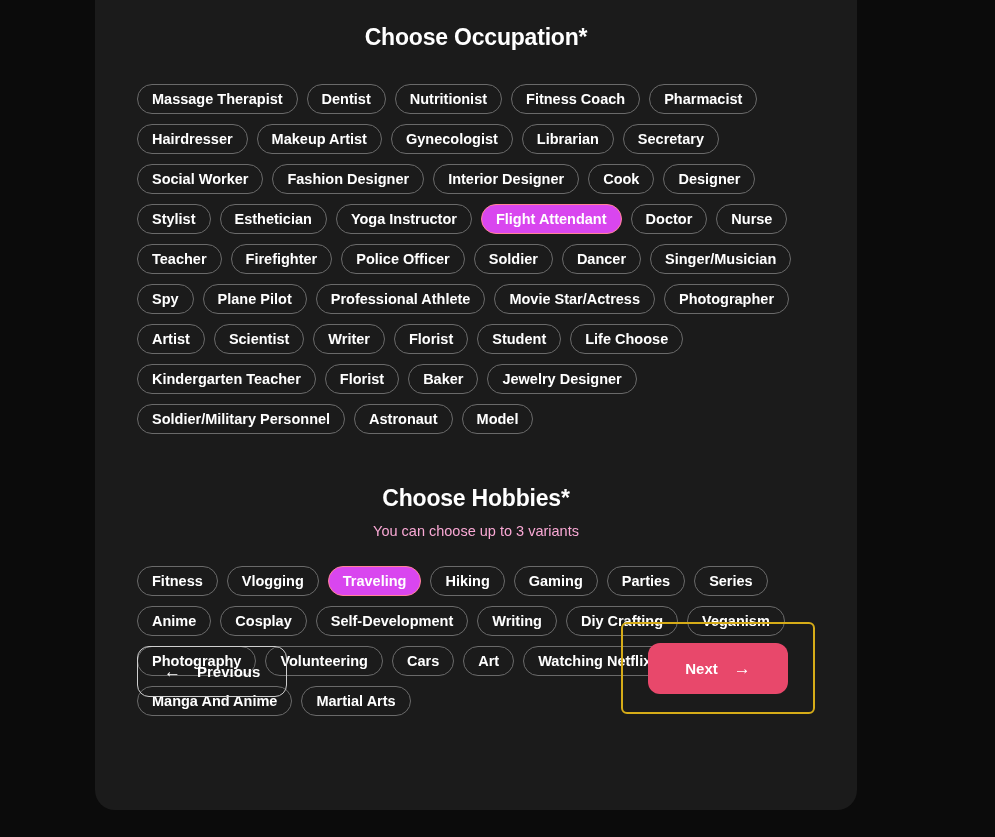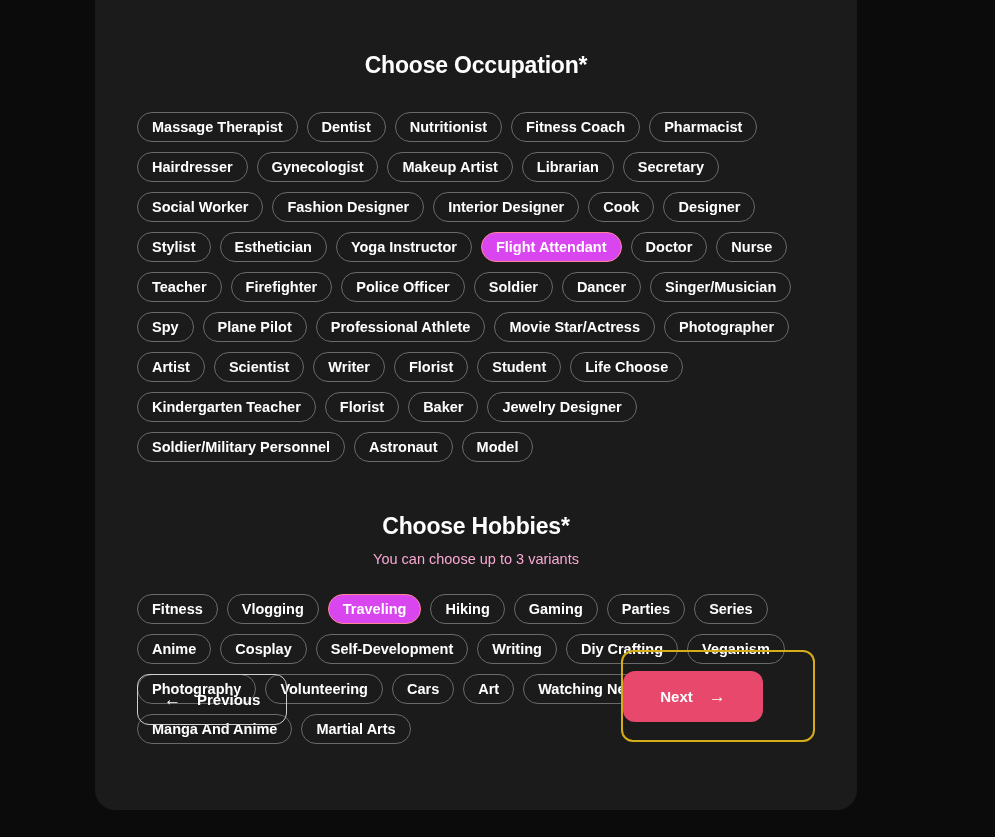--- a/index.html
+++ b/index.html
@@ -77,21 +77,21 @@
     cursor: pointer;
     user-select: none;
   }
 
   .chip.selected {
     background: #d946ef;
     border-color: #ff8396;
     color: #ffffff;
   }
 
-  #occupation-title       { margin-top: 52px; }
+  #occupation-title       { margin-top: 24px; }
   #occupation-chip-group  { margin-top: 33px; }
 
   #hobbies-title          { margin-top: 51px; }
   #hobbies-chip-group     { margin-top: 27px; }
 
   
   #wizard-nav {
     position: absolute;
     left: 0;
     right: 0;
@@ -118,23 +118,24 @@
     cursor: pointer;
   }
 
   #next-focus-ring {
     position: absolute;
     right: 0;
     top: 6px;
     width: 194px;
     height: 92px;
     border: 2px solid #d6ac18;
-    border-radius: 12px;
+    border-radius: 6px;
     display: flex;
     align-items: center;
+    justify-content: center;
   }
 
   #next-button {
     display: inline-flex;
     align-items: center;
     justify-content: center;
     gap: 16px;
     width: 140px;
     height: 51px;
     background: #e8486b;
@@ -162,22 +163,22 @@
 
     <h2 id="occupation-title" class="section-title">Choose Occupation*</h2>
 
     <div id="occupation-chip-group" class="chip-group">
         <button class="chip">Massage Therapist</button>
         <button class="chip">Dentist</button>
         <button class="chip">Nutritionist</button>
         <button class="chip">Fitness Coach</button>
         <button class="chip">Pharmacist</button>
         <button class="chip">Hairdresser</button>
+        <button class="chip">Makeup Artist</button>
         <button class="chip">Gynecologist</button>
-        <button class="chip">Makeup Artist</button>
         <button class="chip">Librarian</button>
         <button class="chip">Secretary</button>
         <button class="chip">Social Worker</button>
         <button class="chip">Fashion Designer</button>
         <button class="chip">Interior Designer</button>
         <button class="chip">Cook</button>
         <button class="chip">Designer</button>
         <button class="chip">Stylist</button>
         <button class="chip">Esthetician</button>
         <button class="chip">Yoga Instructor</button>

